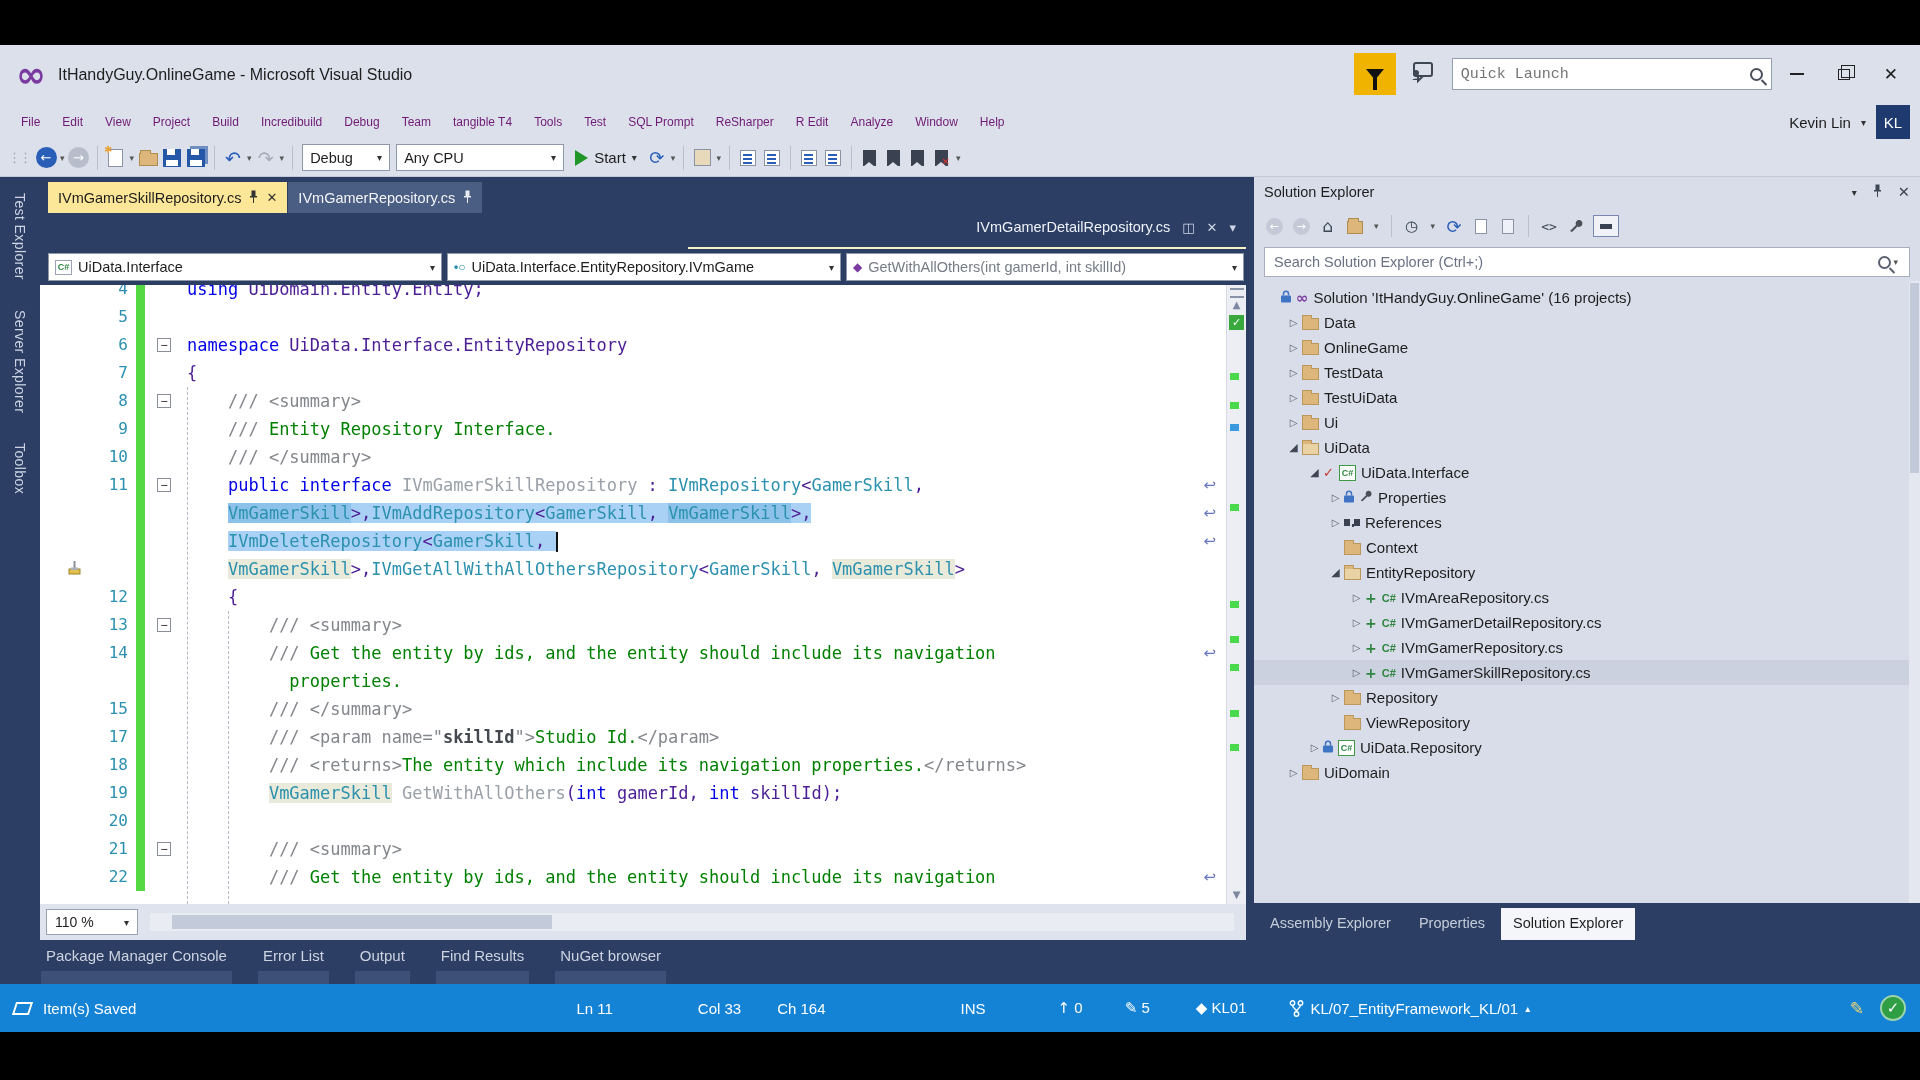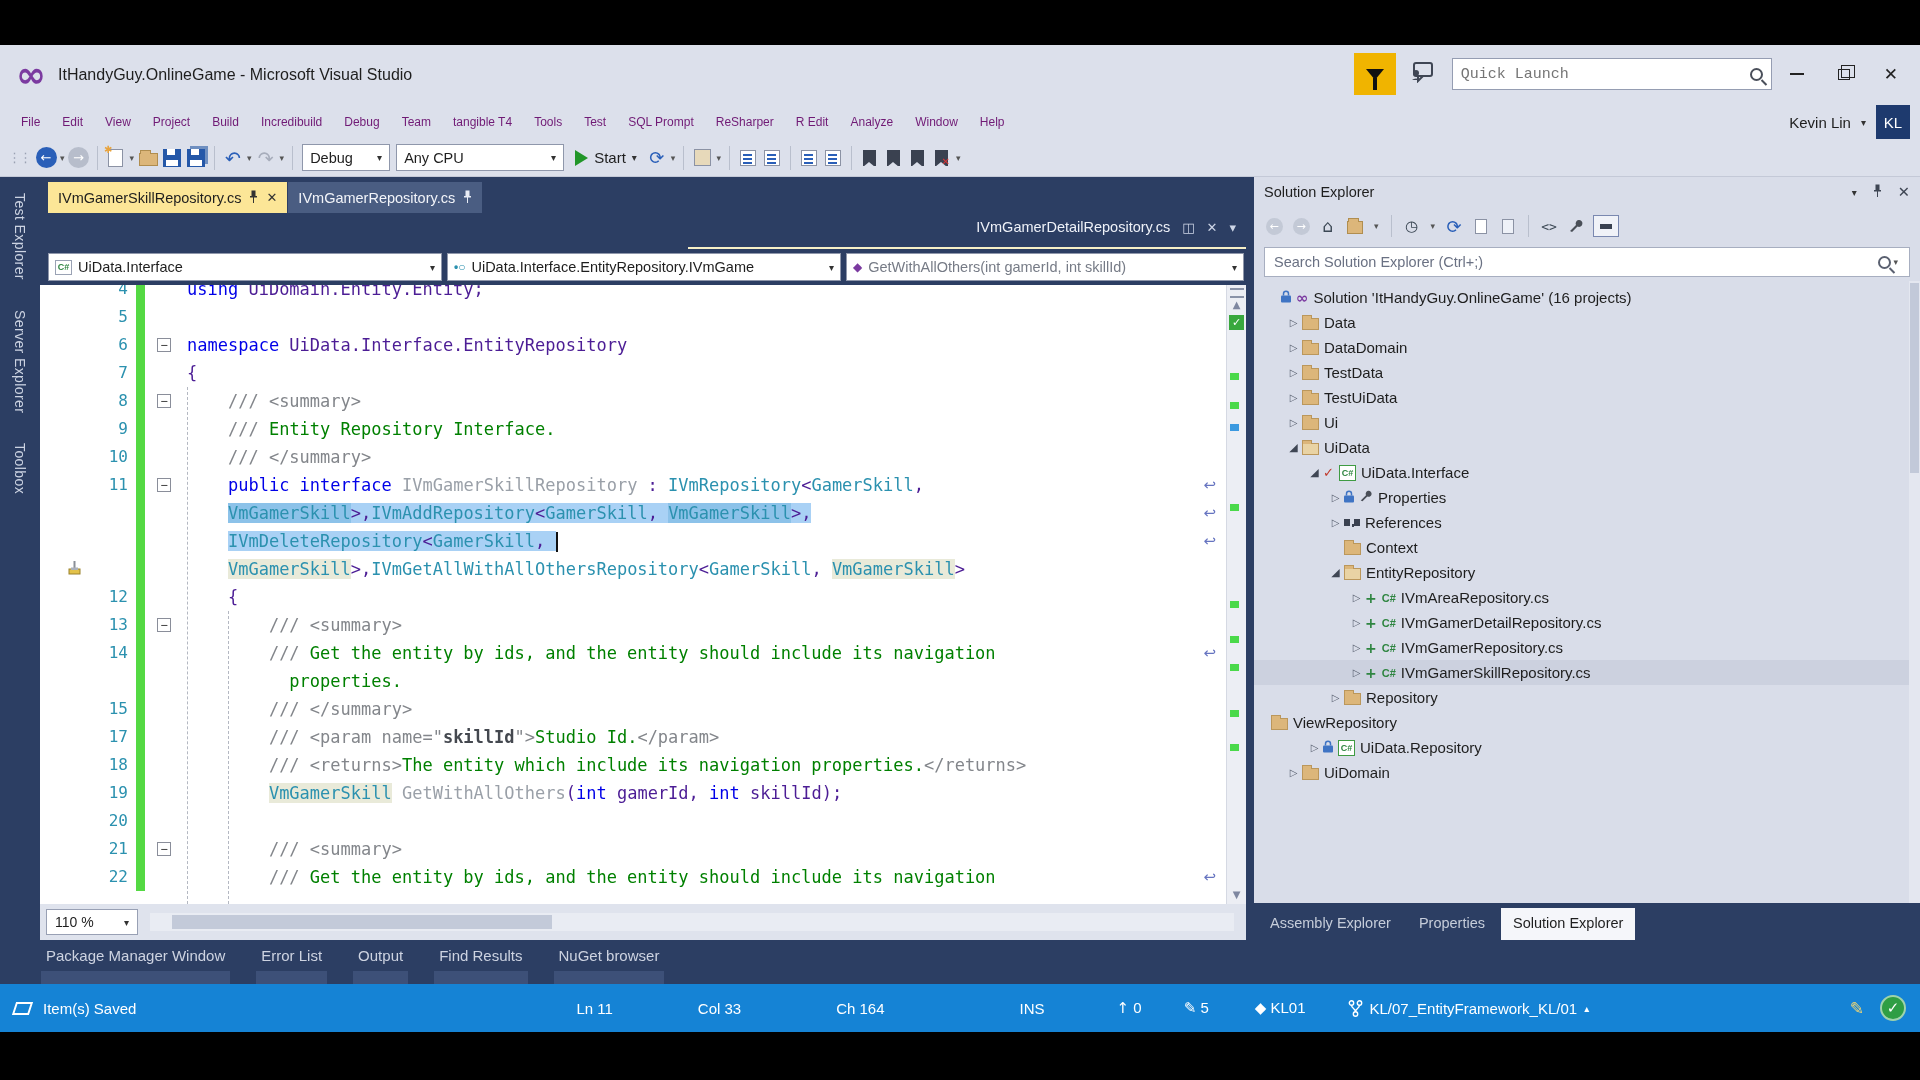--- a/index.html
+++ b/index.html
@@ -613,21 +613,21 @@
               <span class="ti">
                 <span class="i-folder"></span>
               </span>
               <span>Data</span>
             </div>
             <div class="trow" style="padding-left: 31px;">
               <span class="texp">▷</span>
               <span class="ti">
                 <span class="i-folder"></span>
               </span>
-              <span>DataDomain</span>
+              <span>OnlineGame</span>
             </div>
             <div class="trow" style="padding-left: 31px;">
               <span class="texp">▷</span>
               <span class="ti">
                 <span class="i-folder"></span>
               </span>
               <span>TestData</span>
             </div>
             <div class="trow" style="padding-left: 31px;">
               <span class="texp">▷</span>
@@ -736,21 +736,21 @@
               </span>
               <span>IVmGamerSkillRepository.cs</span>
             </div>
             <div class="trow" style="padding-left: 73px;">
               <span class="texp">▷</span>
               <span class="ti">
                 <span class="i-folder"></span>
               </span>
               <span>Repository</span>
             </div>
-            <div class="trow" style=" text-align: right;">
+            <div class="trow" style="padding-left: 73px; text-align: right;">
               <span class="texp"></span>
               <span class="ti">
                 <span class="i-folder"></span>
               </span>
               <span>ViewRepository</span>
             </div>
             <div class="trow" style="padding-left: 52px;">
               <span class="texp">▷</span>
               <span class="ti">
                 <span><svg width="10" height="13" viewBox="0 0 10 13">
@@ -773,33 +773,33 @@
           </div>
         <div class="se-tabs" id="se-tabs">
             <span class="se-tab">Assembly Explorer</span>
             <span class="se-tab">Properties</span>
             <span class="se-tab active">Solution Explorer</span>
           </div>
       </div>
     </div>
 
     <div class="bottomdock" id="bottomdock">
-        <span class="bd-tab">Package Manager Window</span>
+        <span class="bd-tab">Package Manager Console</span>
         <span class="bd-tab">Error List</span>
         <span class="bd-tab">Output</span>
         <span class="bd-tab">Find Results</span>
         <span class="bd-tab">NuGet browser</span>
       </div>
 
     <div class="statusbar">
       <span class="sb-ico"></span>
       <span class="sb-item">Item(s) Saved</span>
       <span class="sb-item" style="margin-left:440px">Ln 11</span>
       <span class="sb-item" style="margin-left:85px">Col 33</span>
-      <span class="sb-item" style="margin-left:95px">Ch 164</span>
+      <span class="sb-item" style="margin-left:36px">Ch 164</span>
       <span class="sb-item" style="margin-left:135px">INS</span>
       <span class="sb-item" style="margin-left:72px"><span class="sb-glyph">↑</span> <span>0</span></span>
       <span class="sb-item" style="margin-left:42px"><span class="sb-glyph">✎</span> <span>5</span></span>
       <span class="sb-item" style="margin-left:46px"><span class="sb-glyph">◆</span> <span>KL01</span></span>
       <span class="sb-item" style="margin-left:42px;display:inline-flex;align-items:center;gap:7px">
         <svg width="15" height="17" viewBox="0 0 15 17">
             <circle cx="3.5" cy="3" r="2.2" fill="none" stroke="#fff" stroke-width="1.4"></circle>
             <circle cx="11.5" cy="3" r="2.2" fill="none" stroke="#fff" stroke-width="1.4"></circle>
             <circle cx="7.5" cy="14" r="2.2" fill="none" stroke="#fff" stroke-width="1.4"></circle>
             <path d="M3.5 5 C3.5 9 7.5 8 7.5 12 M11.5 5 C11.5 9 7.5 8 7.5 12" fill="none" stroke="#fff" stroke-width="1.4"></path>

